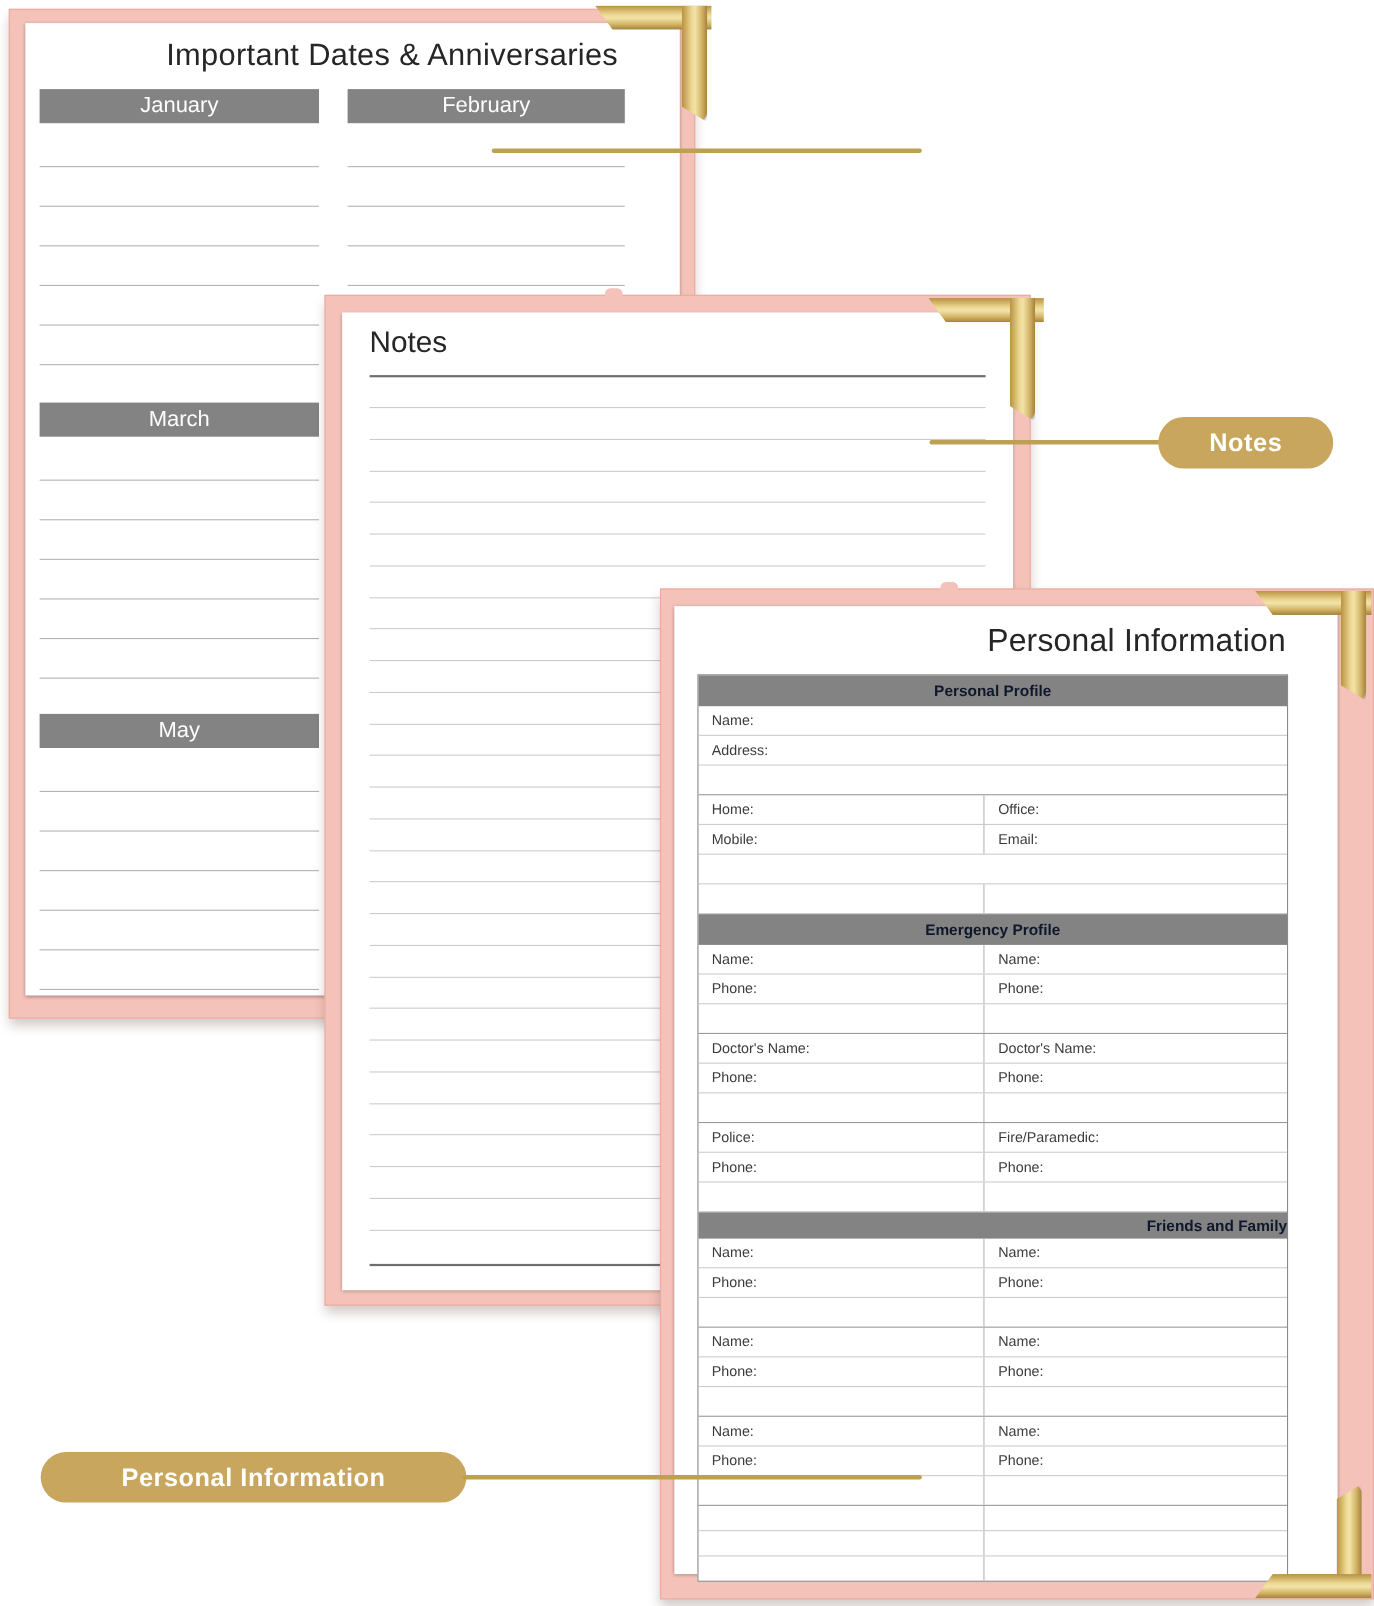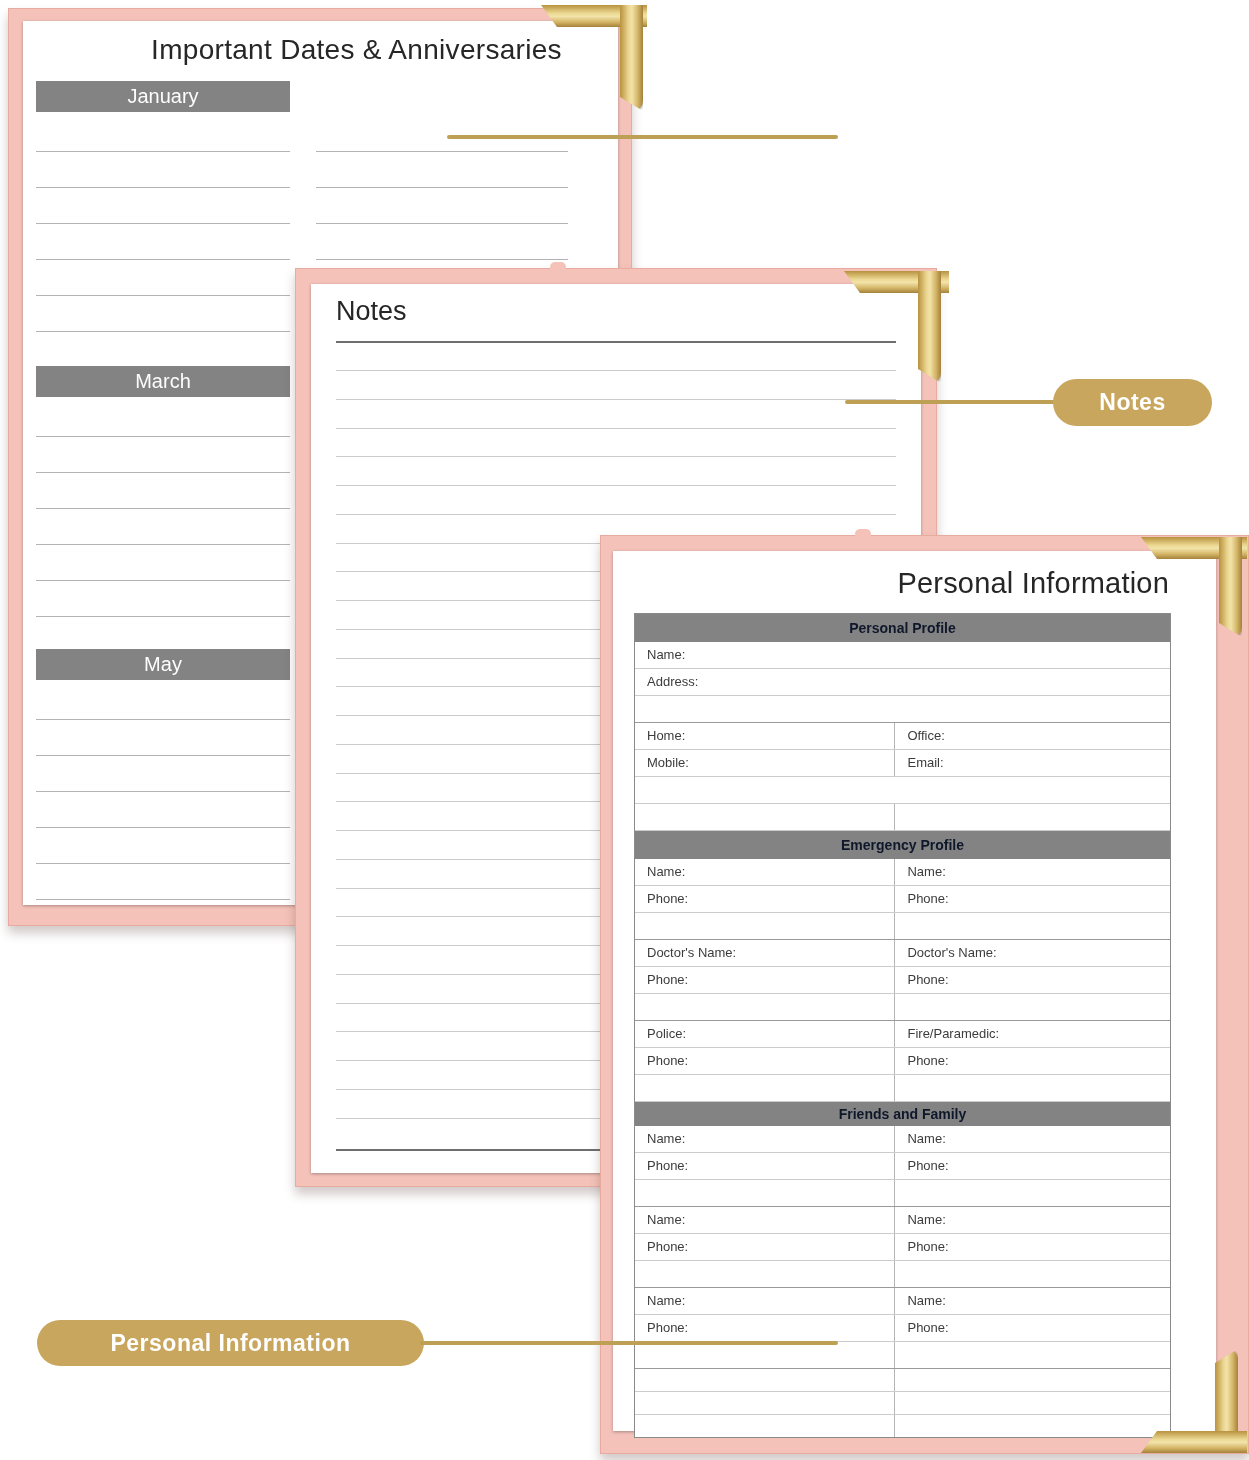--- a/index.html
+++ b/index.html
@@ -35,21 +35,21 @@
   .notes-title{position:absolute;left:25px;top:12px;font-size:27px;color:#262626;}
   .notes-underline{position:absolute;left:25px;top:57px;width:560px;border-top:2px solid #6e6e6e;}
   .notes-bottomline{position:absolute;left:25px;top:865px;width:560px;border-top:2px solid #6e6e6e;}
   .rules-light{color:#cccccc;}
 
   
   .pi-title{position:absolute;top:16px;right:47px;font-size:29px;color:#262626;letter-spacing:.2px;}
   .pi-table{position:absolute;left:21px;top:62px;width:535px;border:1px solid #8a8a8a;background:#fff;}
   .section-bar{height:28px;background:var(--gray,#838383);color:#0f172a;font-weight:bold;
                font-size:14px;text-align:center;line-height:28px;}
-  .section-bar.small{height:24px;line-height:24px;}
+  .section-bar.small{height:24px;line-height:24px;text-align:right;}
   .trow{position:relative;height:26px;border-bottom:1px solid #cccccc;display:flex;}
   .trow.end{border-bottom-color:#9a9a9a;}
   .trow.short-blank{height:22px;}
   .pi-table .trow:last-child{border-bottom:none;}
   .cell{box-sizing:border-box;flex:0 0 48.5%;padding-left:12px;font-size:13px;
         line-height:26px;color:#3c3c3c;white-space:nowrap;overflow:hidden;}
   .cell.full{flex:1 1 100%;}
   .cell.right{flex:1 1 auto;border-left:1px solid #b5b5b5;}
 
   
@@ -61,20 +61,21 @@
 </head>
 <body>
 
 <div class="canvas">
 
   <section class="sheet" style="left:8px;top:8px;width:622px;height:916px;">
     <div class="page" style="left:14px;top:12px;width:595px;height:884px;">
       <div class="p1-title">Important Dates &amp; Anniversaries</div>
 
       <div class="month-bar" style="left:13px;top:60px;width:254px;">January</div>
+      <div class="month-bar" style="left:293px;top:60px;width:252px;">February</div>
       <div class="rules rules-dark1" style="left:13px;top:0;width:254px;">
           <div class="rule" style="top: 130px;"></div>
           <div class="rule" style="top: 166px;"></div>
           <div class="rule" style="top: 202px;"></div>
           <div class="rule" style="top: 238px;"></div>
           <div class="rule" style="top: 274px;"></div>
           <div class="rule" style="top: 310px;"></div>
         </div>
       <div class="rules rules-dark1" style="left:293px;top:0;width:252px;">
           <div class="rule" style="top: 130px;"></div>

